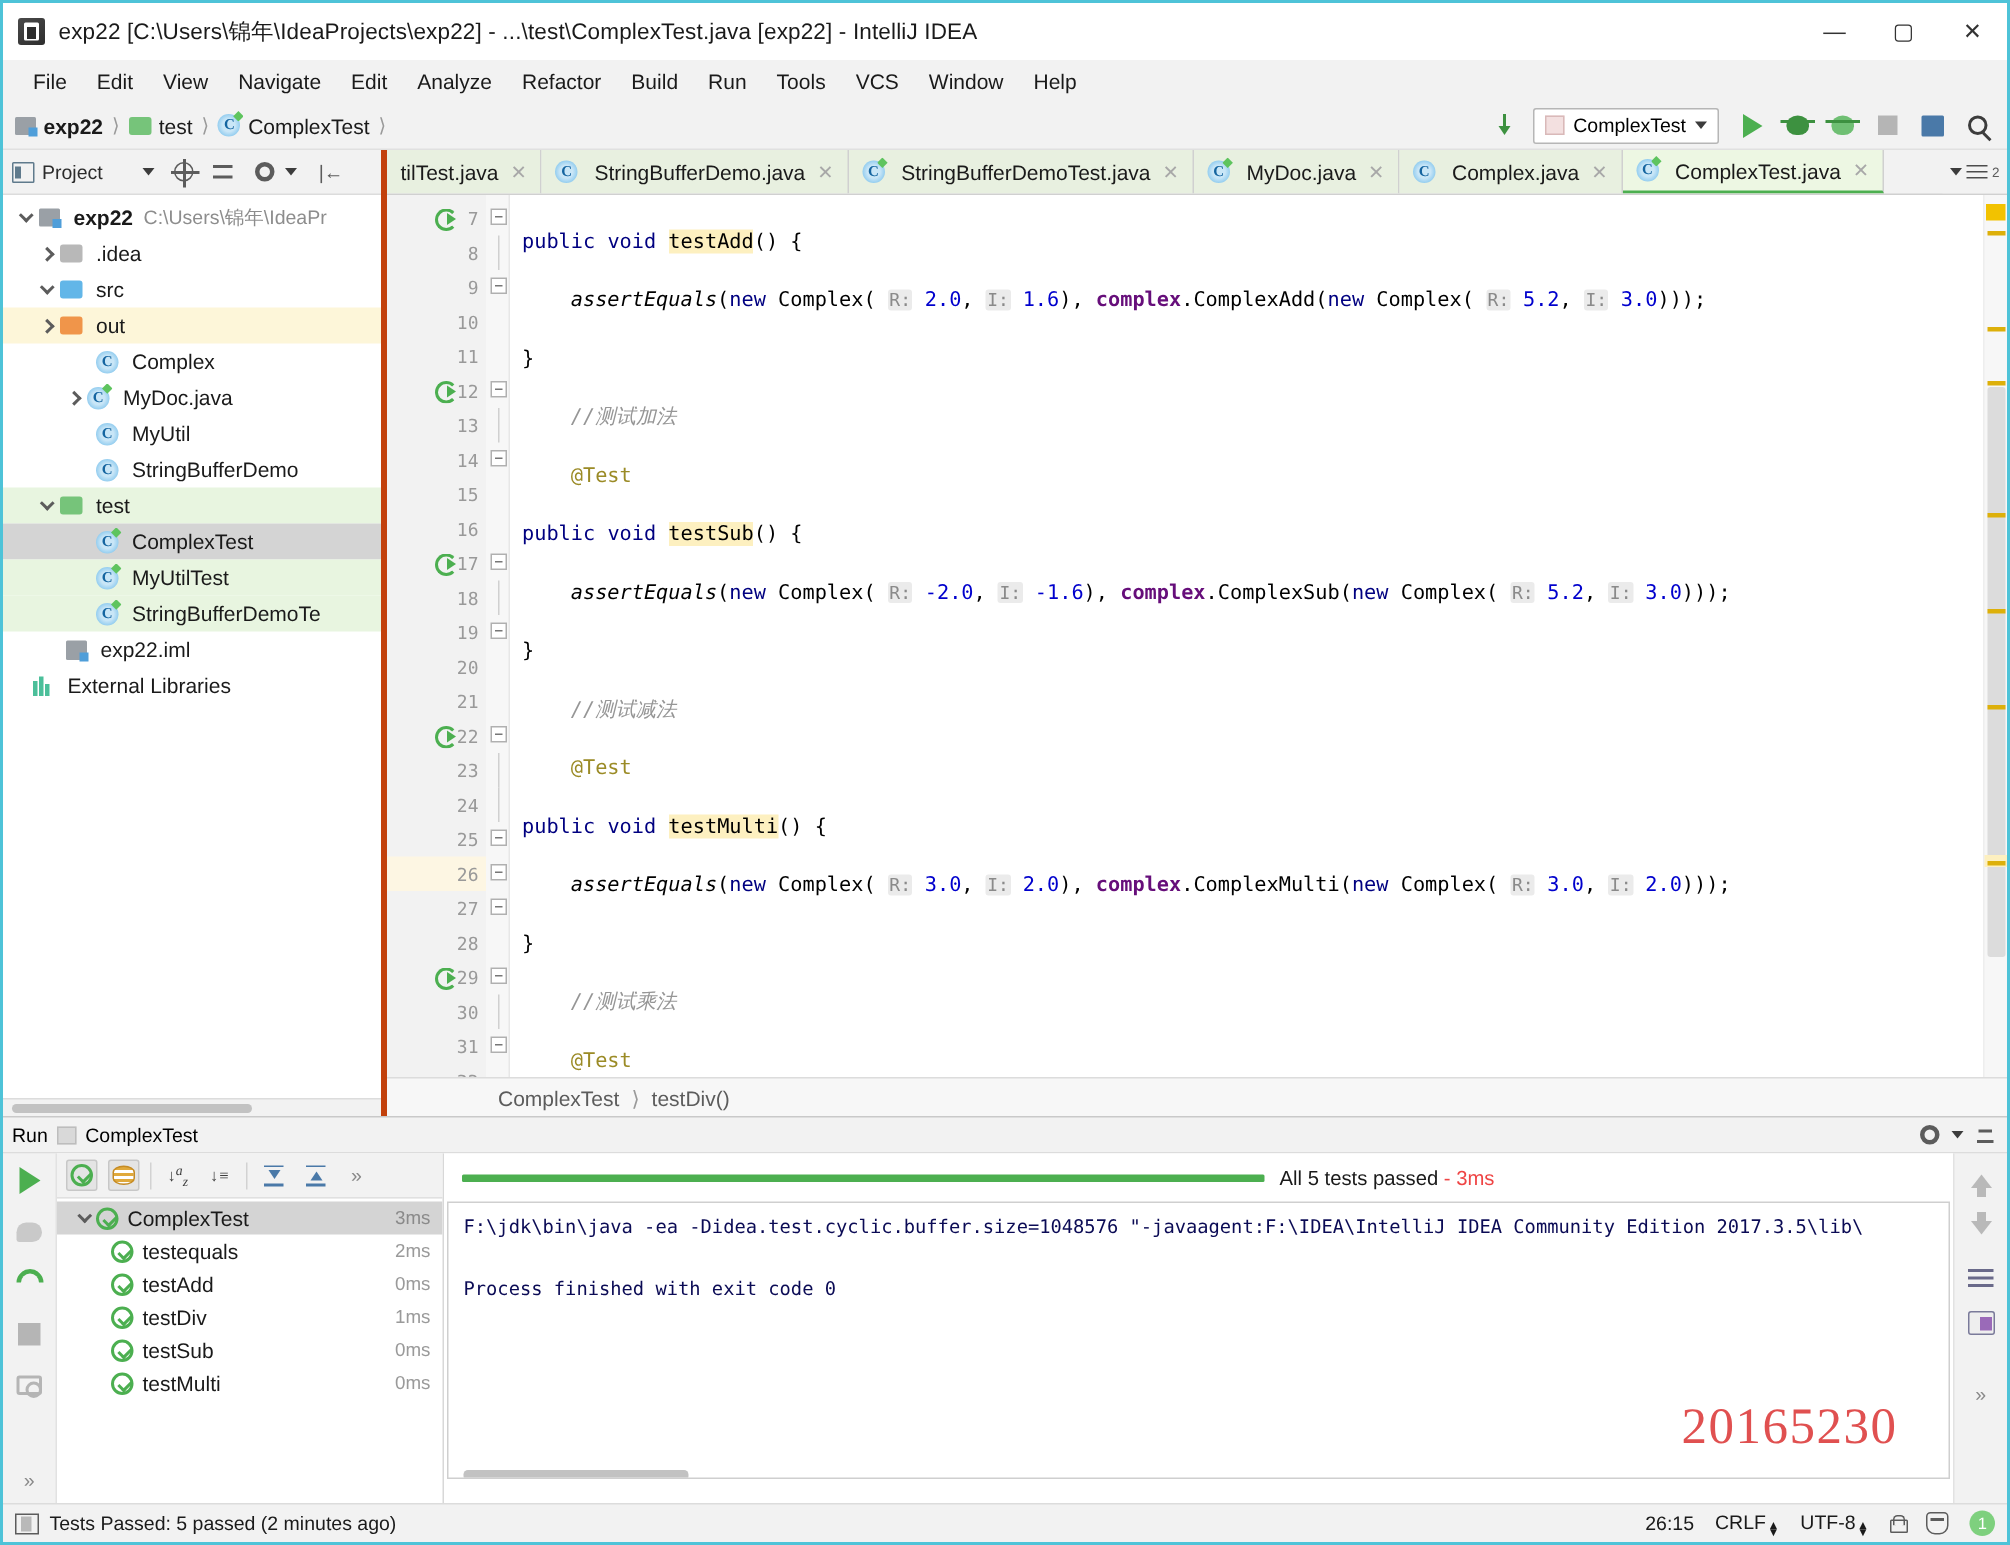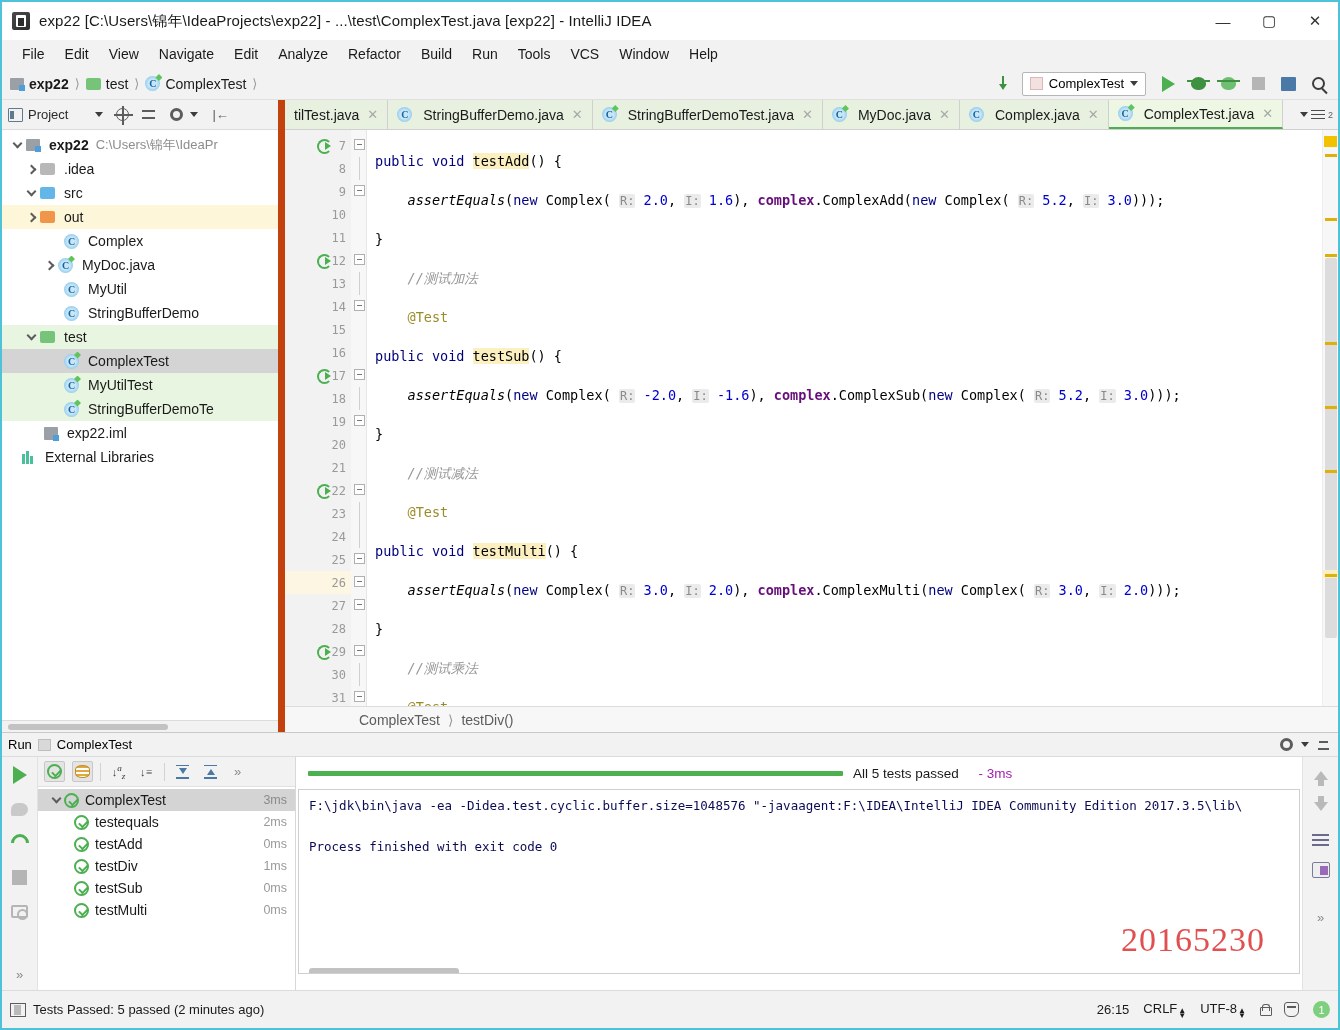--- a/index.html
+++ b/index.html
@@ -70,22 +70,22 @@
                    background:#3c3c3c;transform:rotate(45deg);}
   .dl-icon { width:14px;height:16px;position:relative;}
   .dl-icon:before{content:"";position:absolute;left:3px;top:0;width:2px;height:10px;background:#3d9140;}
   .dl-icon:after{content:"";position:absolute;left:0;top:8px;width:0;height:0;
                  border-left:4px solid transparent;border-right:4px solid transparent;border-top:6px solid #3d9140;}
 
   
   .main { flex:1 1 auto; display:flex; min-height:0; }
 
   
-  .proj-col { width:283px; display:flex; flex-direction:column; background:#fff;
-              border-right:7px solid #c2410c; flex:none; }
+  .proj-col { width:256px; display:flex; flex-direction:column; background:#fff;
+              border-right:4px solid #c2410c; flex:none; }
   .proj-head { height:30px; background:#f2f2f2; display:flex; align-items:center;
                padding-left:6px; gap:5px; border-bottom:1px solid #dcdcdc; flex:none;}
   .proj-head .lbl { font-size:13px; color:#2b2b2b; }
   .ph-icon { width:15px;height:14px;border:1.5px solid #5f7a8c;border-radius:1px;position:relative;}
   .ph-icon:after{content:"";position:absolute;left:1px;top:2px;width:4px;height:8px;background:#5f7a8c;}
   .gear { width:13px;height:13px;border-radius:50%;border:3px solid #5c5c5c; position:relative;}
   .target { width:13px;height:13px;border:1.6px solid #5c5c5c;border-radius:50%;position:relative;}
   .target:after{content:"";position:absolute;left:5px;top:-3px;width:1.6px;height:19px;background:#5c5c5c;}
   .target:before{content:"";position:absolute;top:5px;left:-3px;height:1.6px;width:19px;background:#5c5c5c;}
   .collapse-ic{width:13px;height:13px;position:relative;}
@@ -220,21 +220,21 @@
   .ttrow .nm { margin-left:6px; color:#1a1a1a; }
   .ttrow .ms { margin-left:auto; color:#9a9a9a; font-size:12.5px; padding-right:8px;}
   .ttrow.sel .ms { color:#8a8a8a; }
   .ttrow .tw2 { width:16px; display:flex; justify-content:center;}
 
   .console-col { flex:1 1 auto; display:flex; flex-direction:column; min-width:0; background:#fff;}
   .bar-row { height:32px; display:flex; align-items:center; gap:10px; padding:0 12px; flex:none;
              background:#fff;}
   .pbar { height:5px; background:#4caf50; border-radius:1px; }
   .bar-label { font-size:13.5px; color:#1a1a1a; }
-  .bar-label .ms { color:#a21caf;margin-left:16px; }
+  .bar-label .ms { color:#ef4444; }
   .console { flex:1 1 auto; border:1px solid #cfcfcf; margin:0 2px 16px 2px;
              font-family:"DejaVu Sans Mono", monospace; font-size:12.5px; color:#0b0b55;
              padding:8px 10px; overflow:hidden; position:relative; background:#fff;}
   .console .line2 { margin-top:26px; }
   .watermark { position:absolute; right:34px; bottom:14px; font-family:"Liberation Serif", serif;
                font-size:34px; color:#e05050; letter-spacing:1px;}
   .console-hscroll { position:absolute; left:10px; bottom:-2px; height:7px; width:150px;
                      background:#c2c2c2; border-radius:3px;}
   .con-right { width:36px; flex:none; background:#f2f2f2; display:flex; flex-direction:column;
                align-items:center; padding-top:14px; gap:14px; border-left:1px solid #e2e2e2;}
@@ -245,21 +245,21 @@
                 border-top:9px solid #b9b9b9; position:relative;}
   .arrow-down:after{content:"";position:absolute;left:-3px;top:-15px;width:6px;height:6px;background:#b9b9b9;}
   .wrap-ic{width:17px;height:15px;position:relative;}
   .wrap-ic:before{content:"";position:absolute;left:0;top:1px;width:17px;height:1.6px;background:#6a6a8a;
                   box-shadow:0 5px 0 #6a6a8a, 0 10px 0 #6a6a8a;}
   .print-ic{width:18px;height:16px;border:1.6px solid #7a7a9a;border-radius:2px;position:relative;
             background:#eee;}
   .print-ic:after{content:"";position:absolute;right:1px;top:3px;width:8px;height:9px;background:#9a6ab8;}
 
   
-  .statusbar { height:38px; flex:none; background:#f2f2f2; display:flex; align-items:center;
+  .statusbar { height:26px; flex:none; background:#f2f2f2; display:flex; align-items:center;
                padding:0 8px; font-size:13px; color:#1a1a1a; border-top:1px solid #dcdcdc;}
   .sb-ic { width:16px;height:14px;border:1.6px solid #5c5c5c;margin-right:7px;position:relative;}
   .sb-ic:after{content:"";position:absolute;left:3px;top:1px;width:7px;height:10px;background:#b9b9b9;}
   .sb-right { margin-left:auto; display:flex; align-items:center; gap:14px;}
   .updown { display:inline-flex; flex-direction:column; line-height:5px; font-size:8px; margin-left:1px;}
   .lock-ic{width:10px;height:12px;position:relative;}
   .lock-ic:after{content:"";position:absolute;left:0;bottom:0;width:10px;height:7px;
                  border:1.4px solid #5c5c5c;border-radius:1px;}
   .lock-ic:before{content:"";position:absolute;left:2px;top:0;width:6px;height:6px;
                   border:1.4px solid #5c5c5c;border-bottom:none;border-radius:3px 3px 0 0;}

